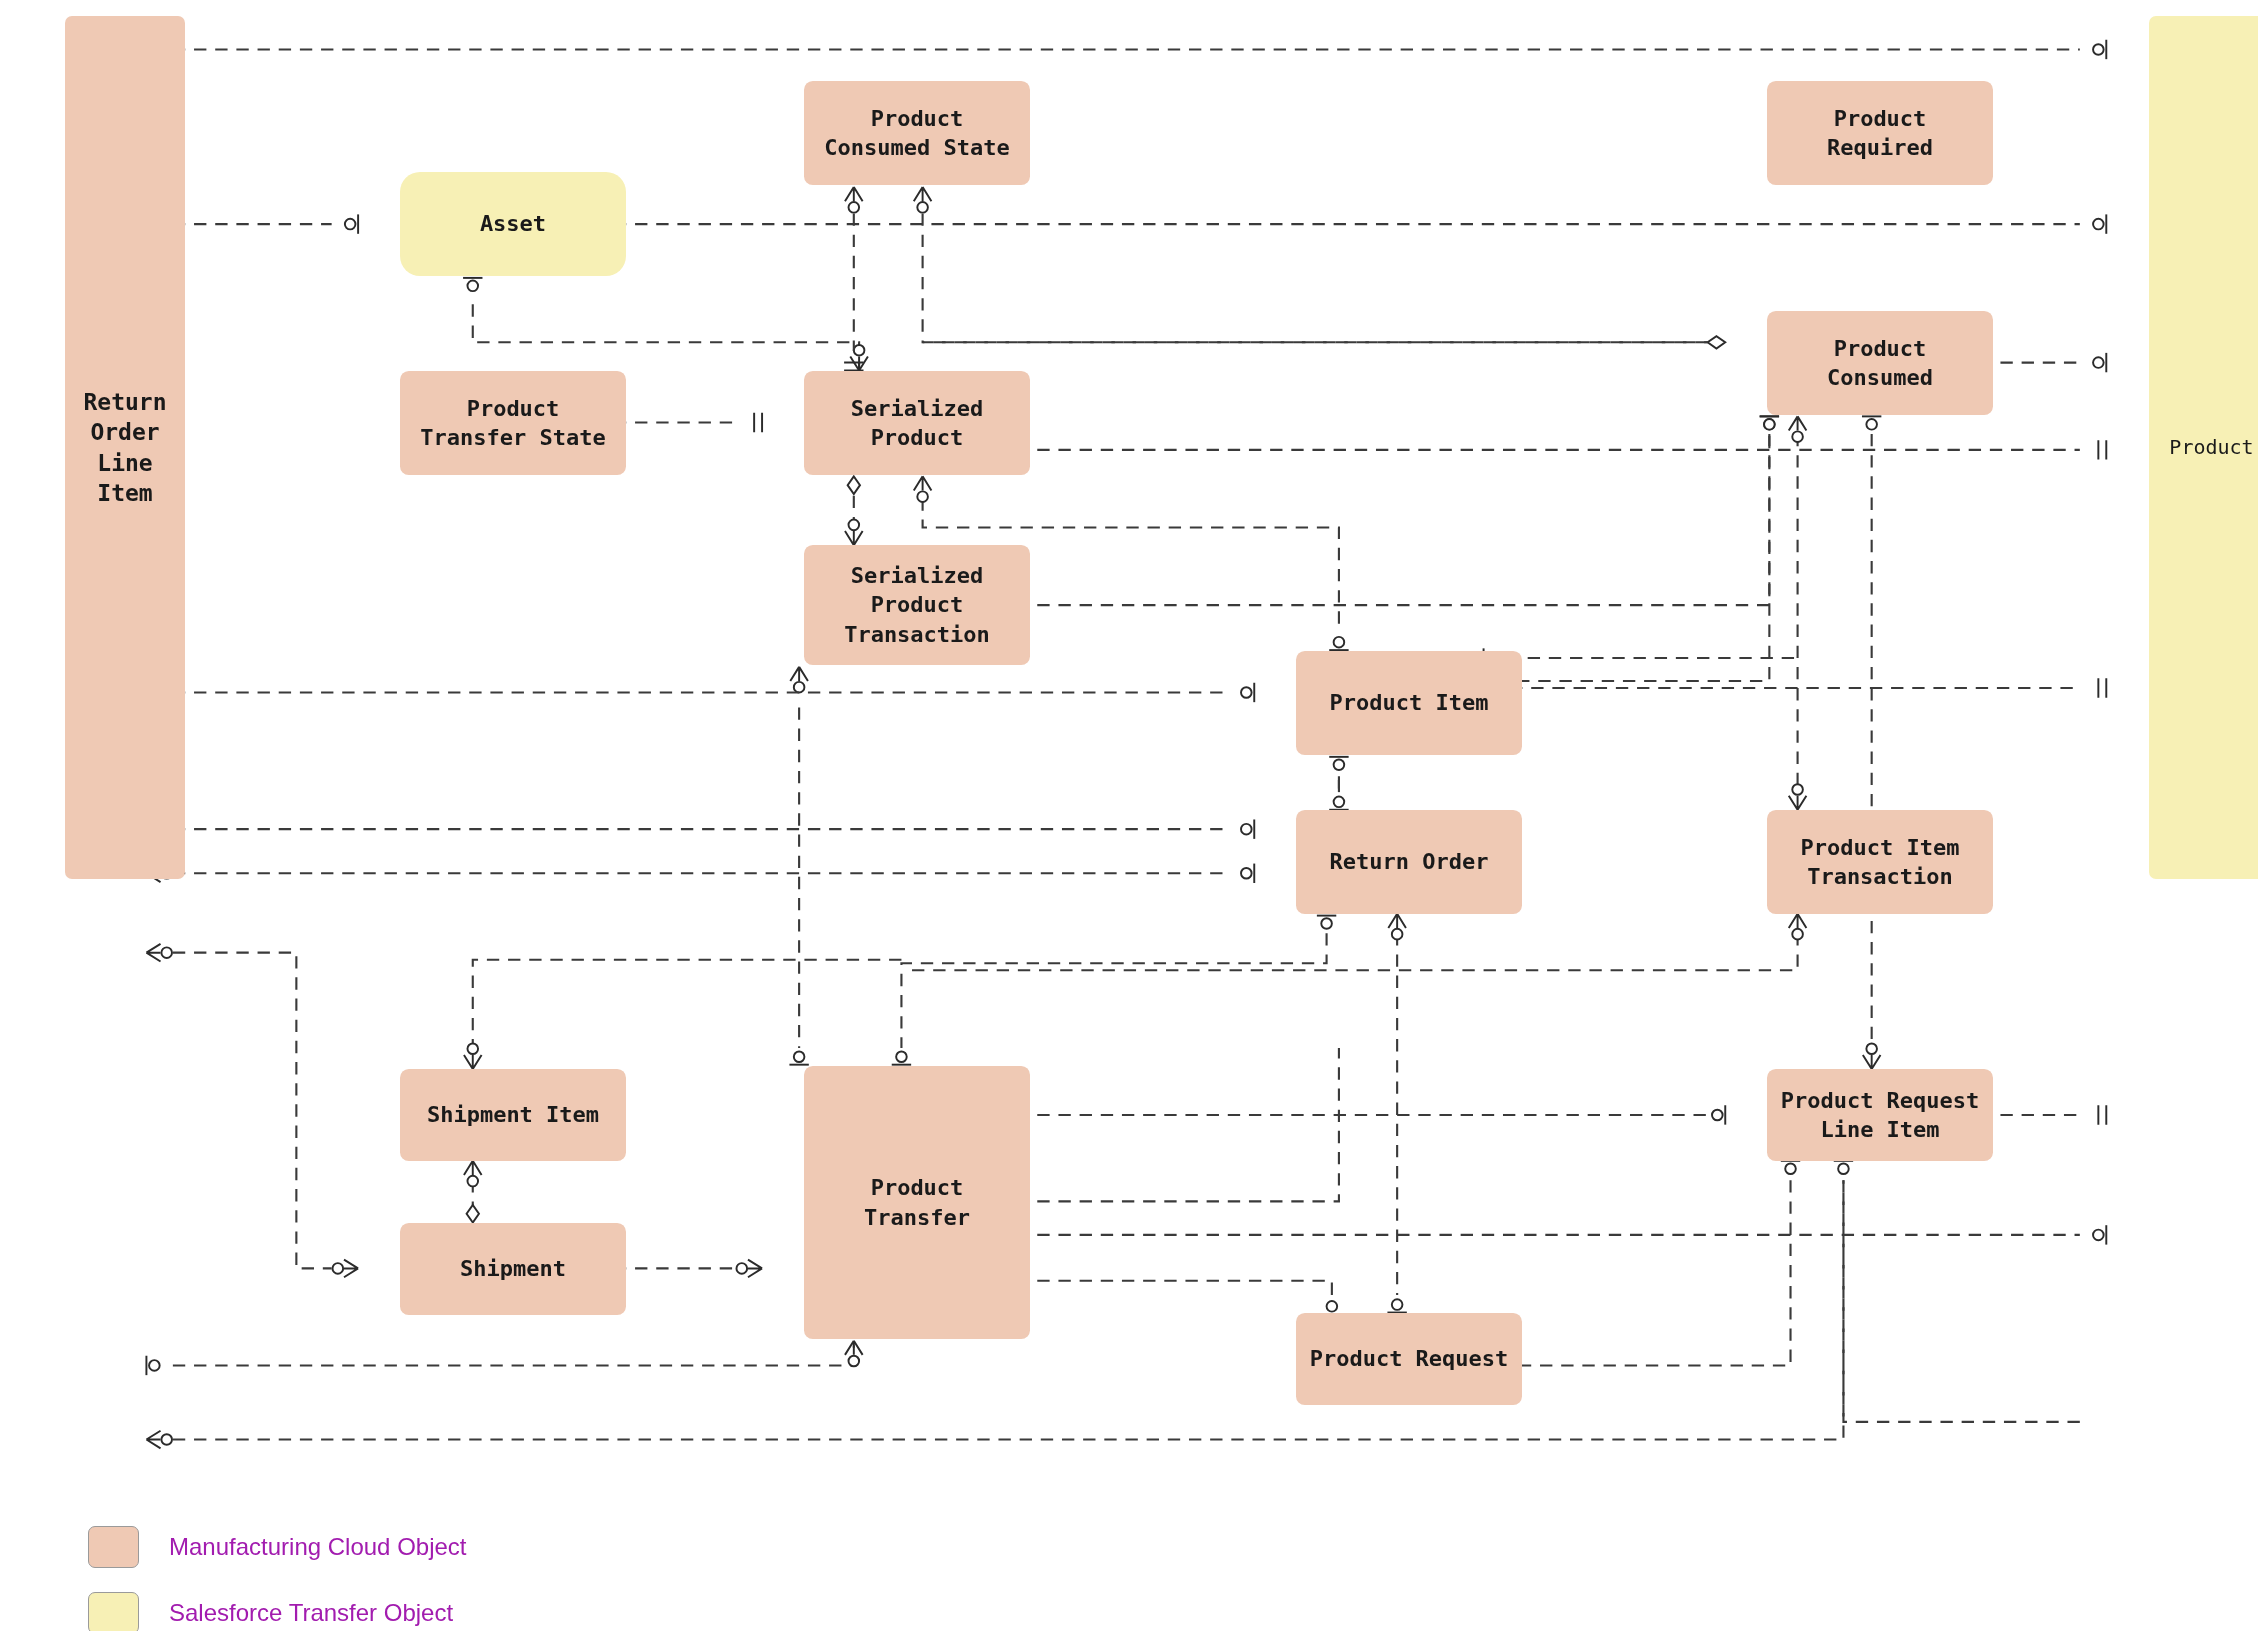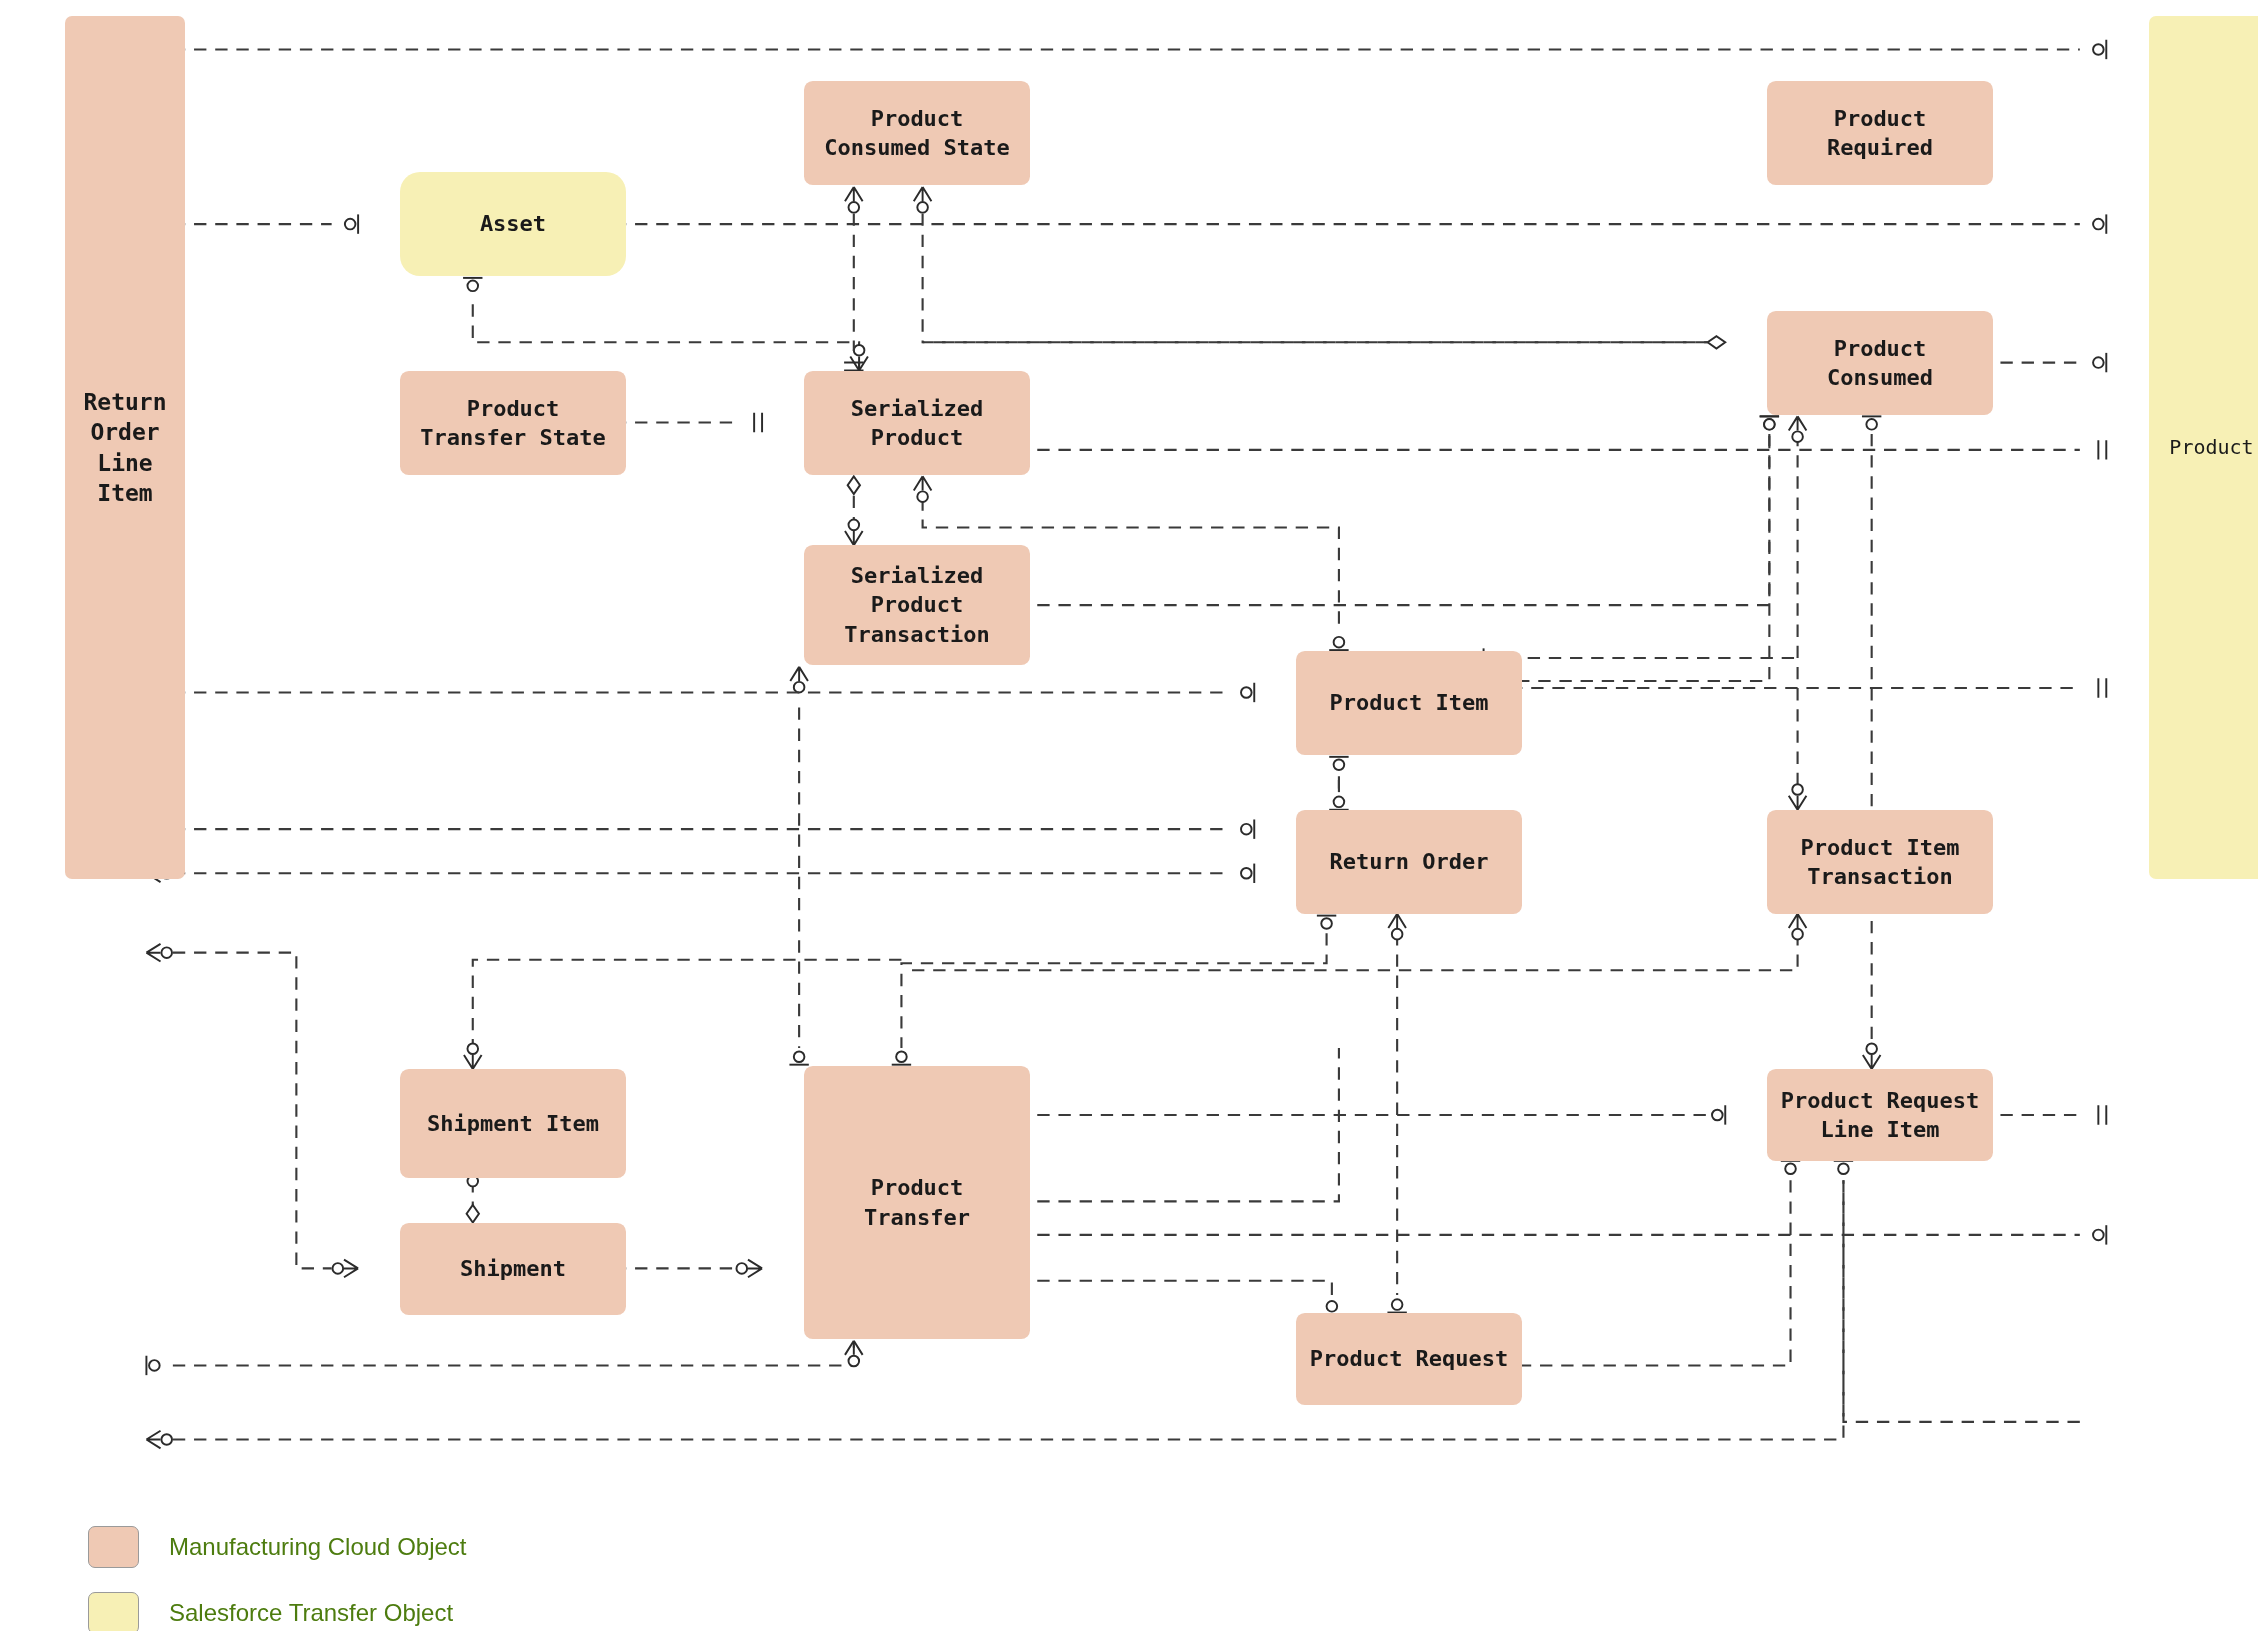--- a/index.html
+++ b/index.html
@@ -9,21 +9,21 @@
   .node{position:absolute;box-sizing:border-box;border-radius:8.8px;display:flex;
         align-items:center;justify-content:center;text-align:center;
         font-family:"DejaVu Sans Mono",monospace;font-weight:bold;
         color:#1a1a1a;white-space:pre-line;line-height:1.32;margin-left:40px;}
   .mfg{background:#efc9b4;}
   .sfdc{background:#f7f0b5;border-radius:20px;}
   .tall{border-radius:7px;}
   .legend-row{position:absolute;display:flex;align-items:center;}
   .legend-sw{width:51px;height:42px;border-radius:7px;border:0.9px solid #9a9a9a;box-sizing:border-box;}
   .legend-lab{margin-left:30px;font-family:"Liberation Sans",sans-serif;font-weight:normal;
-              font-size:24px;color:#4d7c0f;white-space:nowrap;}
+              font-size:24px;color:#a21caf;white-space:nowrap;}
 </style>
 </head>
 <body>
 
 <div id="stage">
 
   <svg id="wires" viewBox="0 0 2560 1849" xmlns="http://www.w3.org/2000/svg">
     <defs>
       <style>
         .ln{stroke:#3a3a3a;stroke-width:2.4;fill:none;stroke-dasharray:14 10;}
@@ -273,21 +273,21 @@
 Product
 Transaction</div>
 
   <div class="node mfg" style="left:1256px;top:651px;width:226px;height:104px;font-size:22px;">Product Item</div>
 
   <div class="node mfg" style="left:1727px;top:810px;width:226px;height:104px;font-size:22px;">Product Item
 Transaction</div>
 
   <div class="node mfg" style="left:1256px;top:810px;width:226px;height:104px;font-size:22px;">Return Order</div>
 
-  <div class="node mfg" style="left:360px;top:1069px;width:226px;height:109px;font-size:22px;">Shipment Item</div>
+  <div class="node mfg" style="left:360px;top:1069px;width:226px;height:92px;font-size:22px;">Shipment Item</div>
 
   <div class="node mfg" style="left:764px;top:1066px;width:226px;height:273px;font-size:22px;">Product
 Transfer</div>
 
   <div class="node mfg" style="left:1727px;top:1069px;width:226px;height:92px;font-size:22px;">Product Request
 Line Item</div>
 
   <div class="node mfg" style="left:360px;top:1223px;width:226px;height:92px;font-size:22px;">Shipment</div>
 
   <div class="node mfg" style="left:1256px;top:1313px;width:226px;height:92px;font-size:22px;">Product Request</div>

